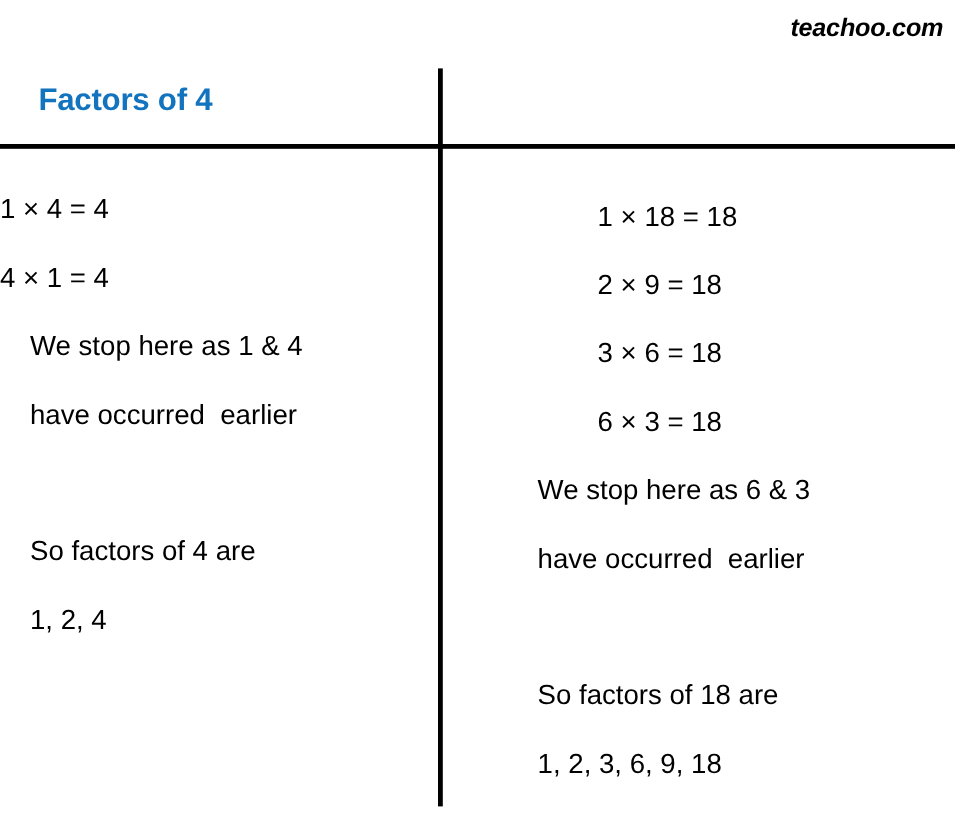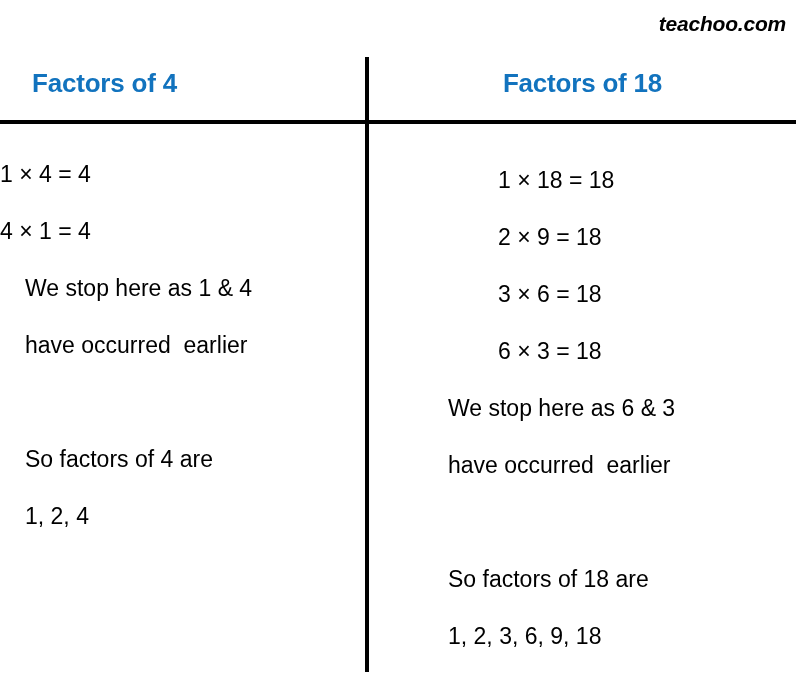--- a/index.html
+++ b/index.html
@@ -89,19 +89,18 @@
 
 <div id="page">
 
   <div class="watermark">teachoo.com</div>
 
   <div class="h-rule"></div>
   <div class="v-rule"></div>
 
   <div class="col-header left">Factors of 4</div>
 
-  <div class="col-header right">Factors of 18</div>
 
   <div class="col-body left"><div class="line eq">1 × 4 = 4</div><div class="line eq">4 × 1 = 4</div><div class="line txt">We stop here as 1 &amp; 4</div><div class="line txt">have occurred  earlier</div><div class="line blank"></div><div class="line txt">So factors of 4 are</div><div class="line txt">1, 2, 4</div></div>
 
   <div class="col-body right"><div class="line eq">1 × 18 = 18</div><div class="line eq">2 × 9 = 18</div><div class="line eq">3 × 6 = 18</div><div class="line eq">6 × 3 = 18</div><div class="line txt">We stop here as 6 &amp; 3</div><div class="line txt">have occurred  earlier</div><div class="line blank"></div><div class="line txt">So factors of 18 are</div><div class="line txt">1, 2, 3, 6, 9, 18</div></div>
 
 </div>
 
 </body></html>

